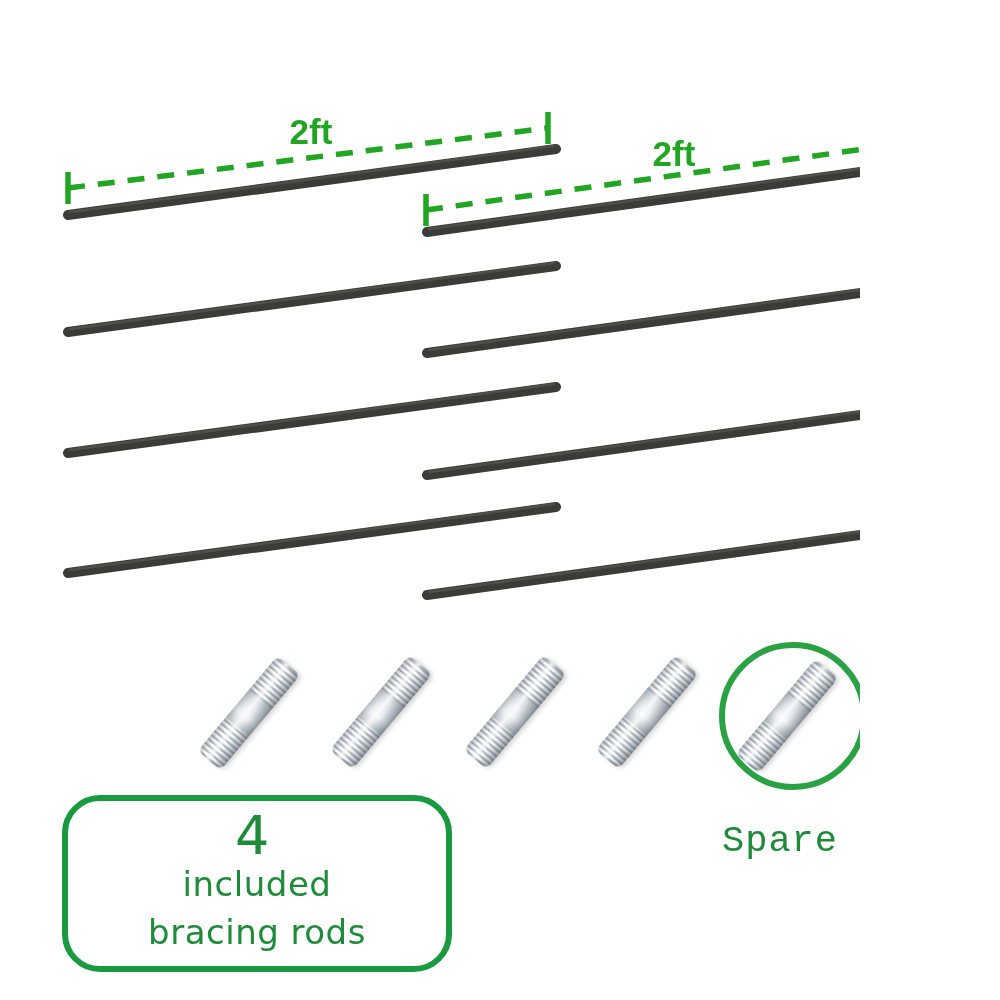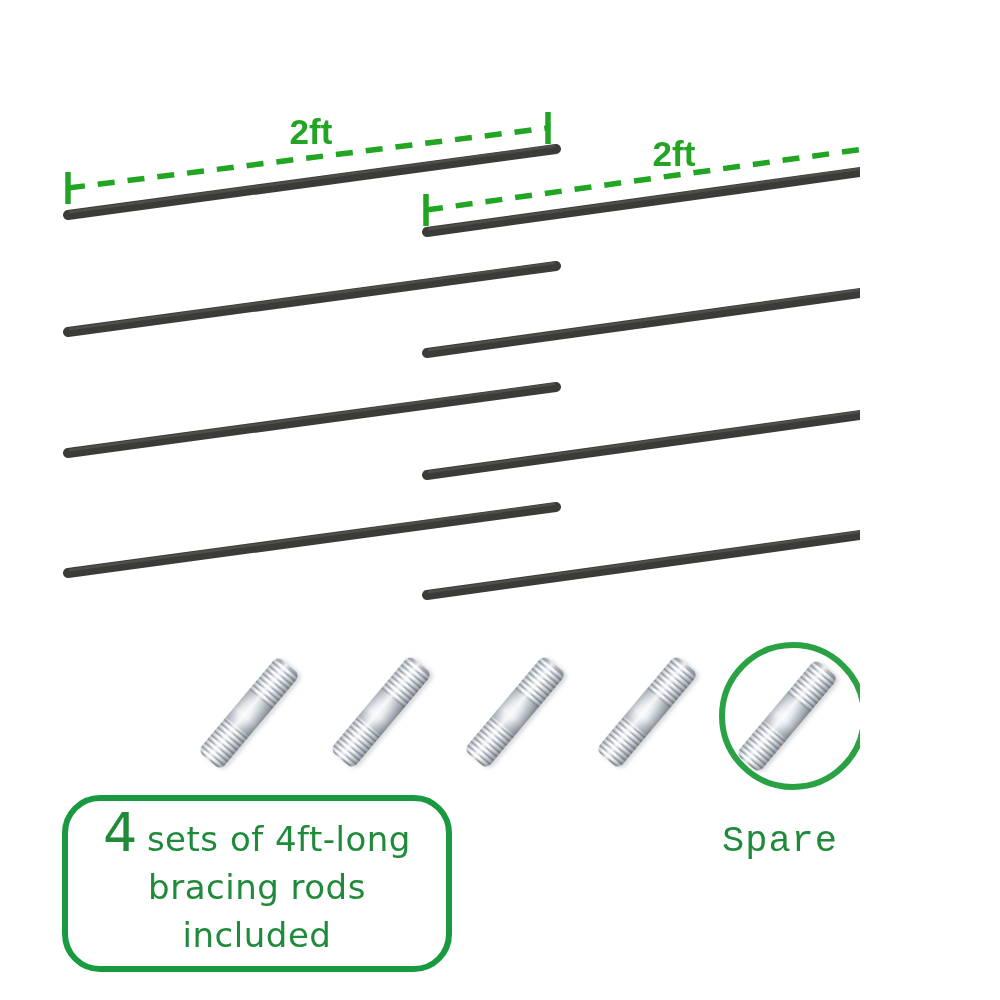--- a/index.html
+++ b/index.html
@@ -118,19 +118,18 @@
   <div class="stud s3"></div>
   <div class="stud s4"></div>
   <div class="spare-circle"></div>
   <div class="stud s5"></div>
 
   <div class="spare-label">Spare</div>
 
   <div class="callout">
     <div class="c-line c-line1">
       <span class="c-big">4</span>
-      <span>sets of 4ft-long</span>
     </div>
+    <div class="c-line">included</div>
     <div class="c-line">bracing rods</div>
-    <div class="c-line">included</div>
   </div>
 
 </div>
 
 </body></html>

